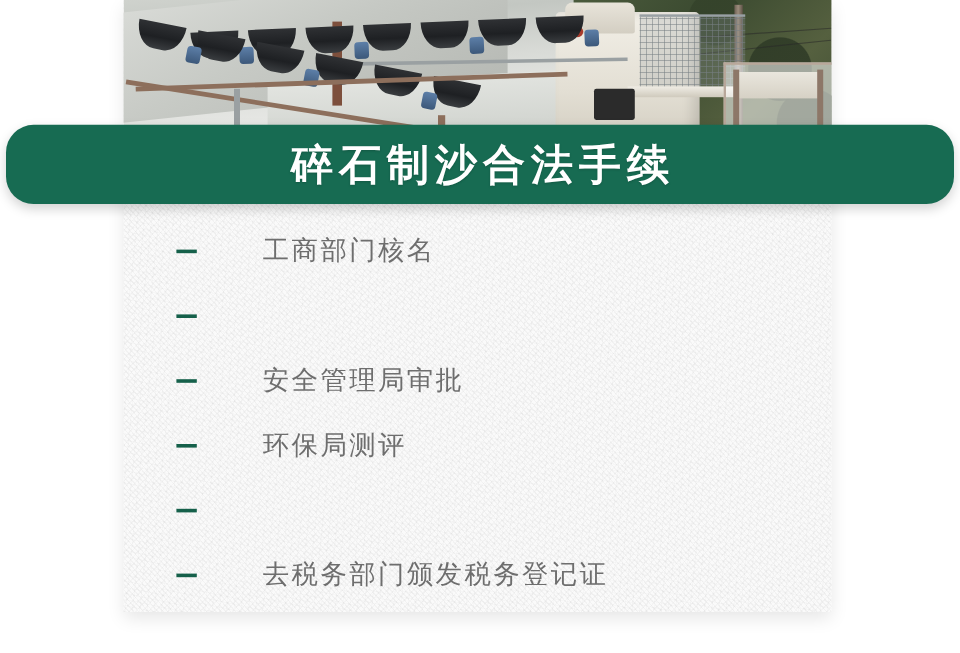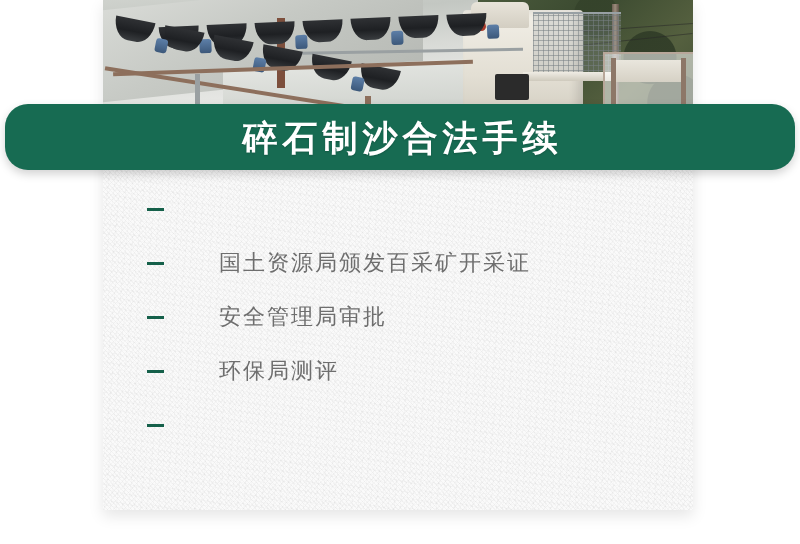--- a/index.html
+++ b/index.html
@@ -289,29 +289,33 @@
   <div class="post post-3"></div>
 </div>
 
 <div id="banner">
   <div class="title">碎石制沙合法手续</div>
 </div>
 
 <div id="steps">
   <div class="step-row">
     <span class="step-dash"></span>
-  </div>
-  <div class="step-row">
-    <span class="step-dash"></span>
-    <span class="step-text">国土资源局颁发百采矿开采证</span>
+    <span class="step-text">工商部门核名</span>
+  </div>
+  <div class="step-row">
+    <span class="step-dash"></span>
   </div>
   <div class="step-row">
     <span class="step-dash"></span>
     <span class="step-text">安全管理局审批</span>
   </div>
   <div class="step-row">
     <span class="step-dash"></span>
     <span class="step-text">环保局测评</span>
   </div>
   <div class="step-row">
     <span class="step-dash"></span>
   </div>
+  <div class="step-row">
+    <span class="step-dash"></span>
+    <span class="step-text">去税务部门颁发税务登记证</span>
+  </div>
 </div>
 
 </body></html>

